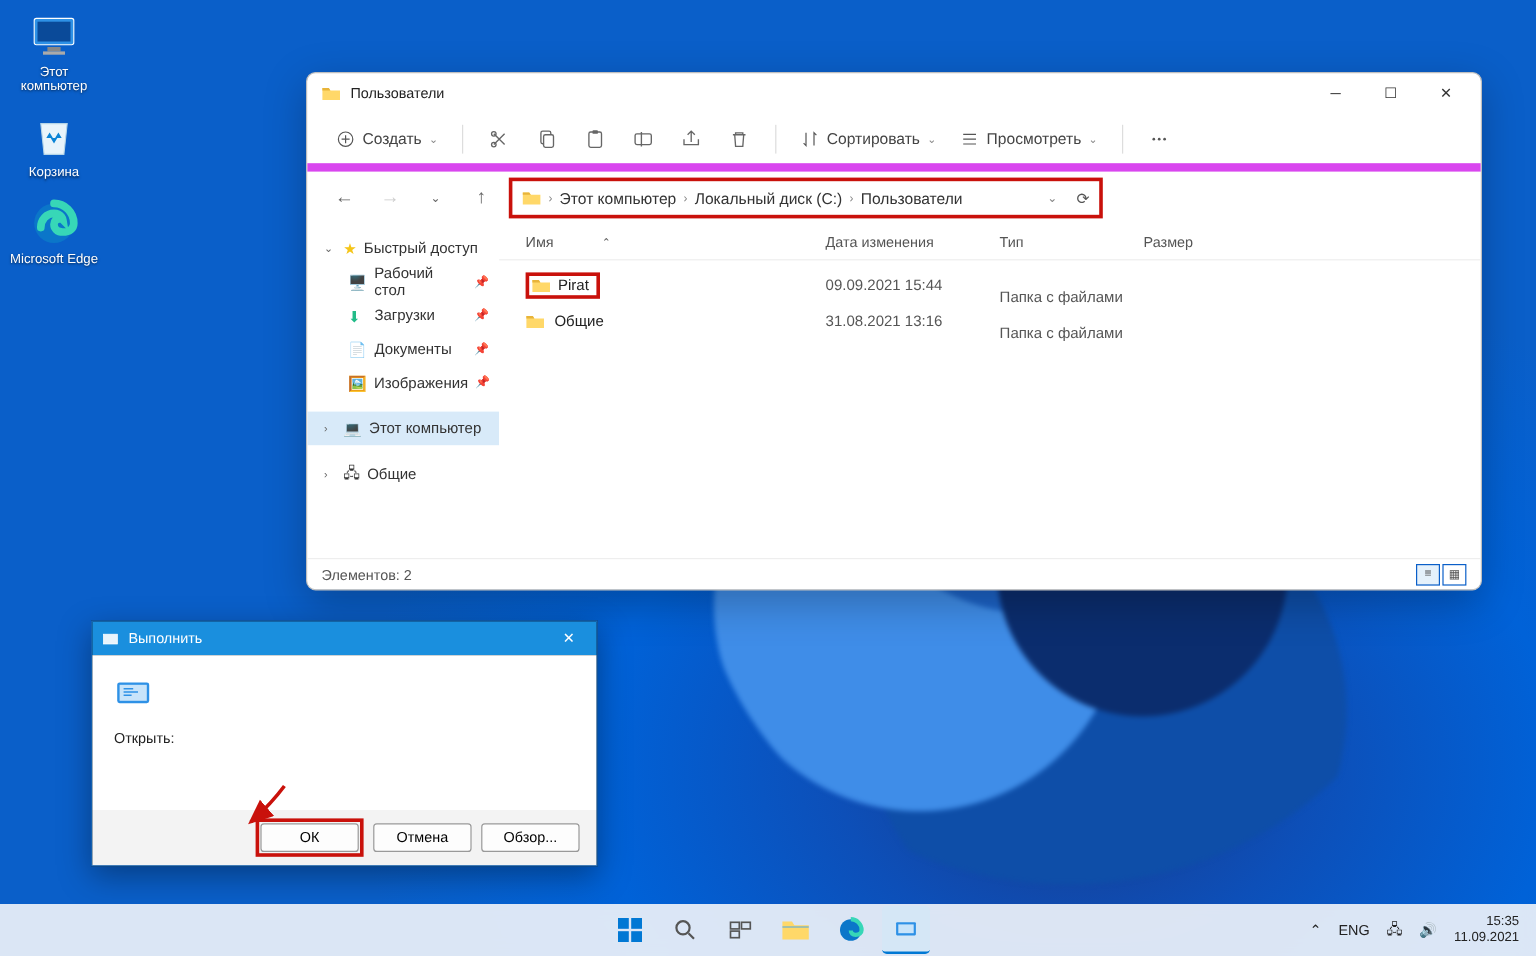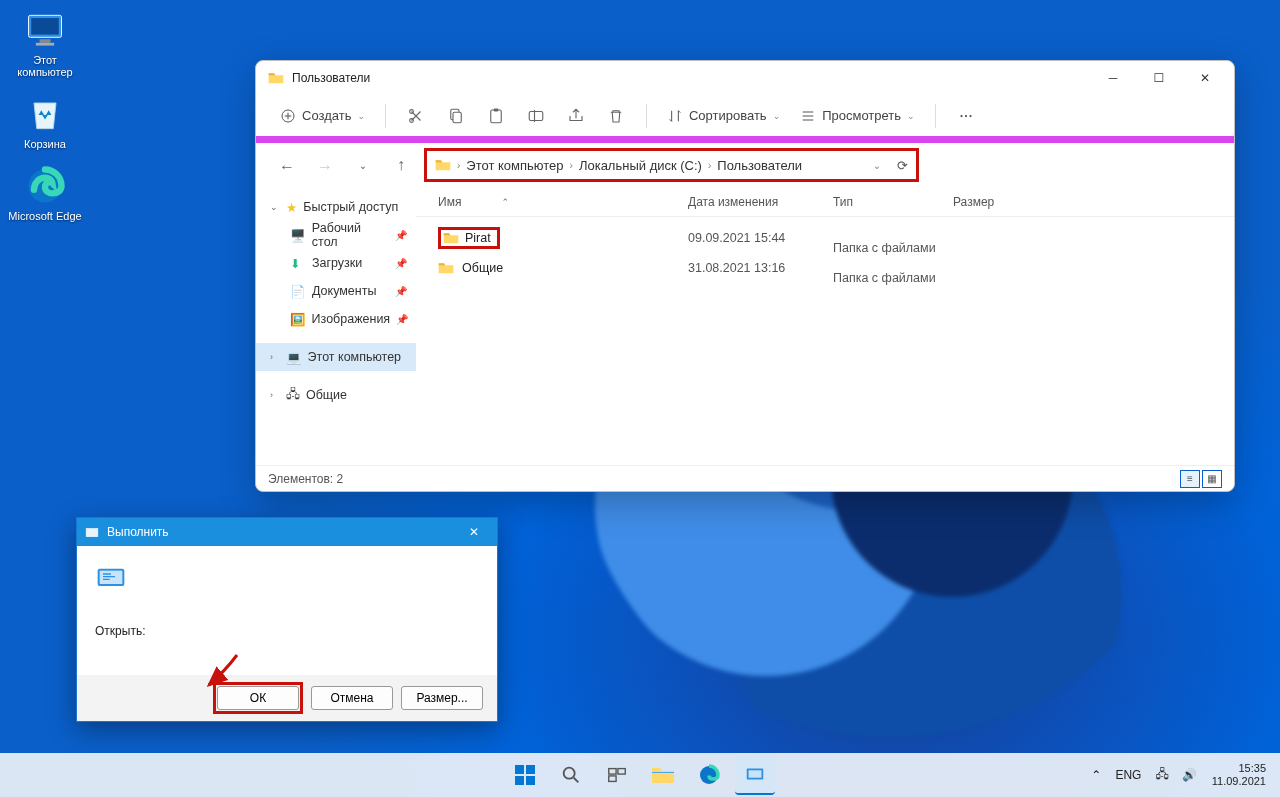--- a/index.html
+++ b/index.html
@@ -83,21 +83,21 @@
     position:absolute; left:76px; top:517px; width:422px; height:205px;
     background:#000000; border:1px solid #1976d2; box-shadow:0 8px 25px rgba(0,0,0,.35);
     display:flex; flex-direction:column;
   }
   .run-title { height:28px; background:#1a8fde; color:#fff; display:flex; align-items:center; padding:0 8px; font-size:12px; gap:8px; }
   .run-title .rx { margin-left:auto; width:30px; text-align:center; }
   .run-body { flex:1; background:#fff; padding:16px 18px 10px 18px; display:flex; flex-direction:column; gap:10px; }
   .run-row1 { display:flex; gap:14px; }
   .run-icon { width:32px; height:32px; flex:0 0 auto; }
   .run-desc { font-size:12px; color:#222; line-height:1.4; }
-  .run-row2 { display:flex; align-items:center; gap:10px; margin-top:20px; }
+  .run-row2 { display:flex; align-items:center; gap:10px; margin-top:4px; }
   .run-label { font-size:12px; color:#222; width:60px; }
   .run-input-wrap { flex:1; border:3px solid #c9110b; padding:1px; }
   .run-input { width:100%; height:22px; border:1px solid #777; padding:0 6px; font-size:12px; background:#fff; }
   .run-footer { height:46px; background:#f3f3f3; display:flex; align-items:center; justify-content:flex-end; gap:8px; padding:0 14px; position:relative; }
   .run-btn { width:82px; height:24px; border:1px solid #999; background:#fdfdfd; border-radius:3px; font-size:12px; }
   .ok-wrap { border:3px solid #c9110b; padding:1px; }
   .arrow-ann { position:absolute; left:118px; top:-24px; }
   
   
   .taskbar { position:absolute; left:0; right:0; bottom:0; height:44px; background:rgba(238,242,248,.92); backdrop-filter:blur(6px); display:flex; align-items:center; }
@@ -366,21 +366,21 @@
     <svg class="arrow-ann" width="50" height="48">
         <defs>
           <marker id="ah" markerWidth="8" markerHeight="8" refX="6" refY="3" orient="auto">
             <path d="M0 0L7 3L0 6z" fill="#c9110b"></path>
           </marker>
         </defs>
         <path d="M42 4 Q30 20 14 34" stroke="#c9110b" stroke-width="3" fill="none" marker-end="url(#ah)"></path>
       </svg>
     <span class="ok-wrap"><button class="run-btn">ОК</button></span>
     <button class="run-btn">Отмена</button>
-    <button class="run-btn">Размер...</button>
+    <button class="run-btn">Обзор...</button>
   </div>
 </div>
 
 <div class="taskbar">
   <div class="task-center">
     <div class="ticon">
         <svg width="24" height="24" viewBox="0 0 24 24">
           <rect x="2" y="2" width="9" height="9" fill="#0078d4"></rect>
           <rect x="13" y="2" width="9" height="9" fill="#0078d4"></rect>
           <rect x="2" y="13" width="9" height="9" fill="#0078d4"></rect>

